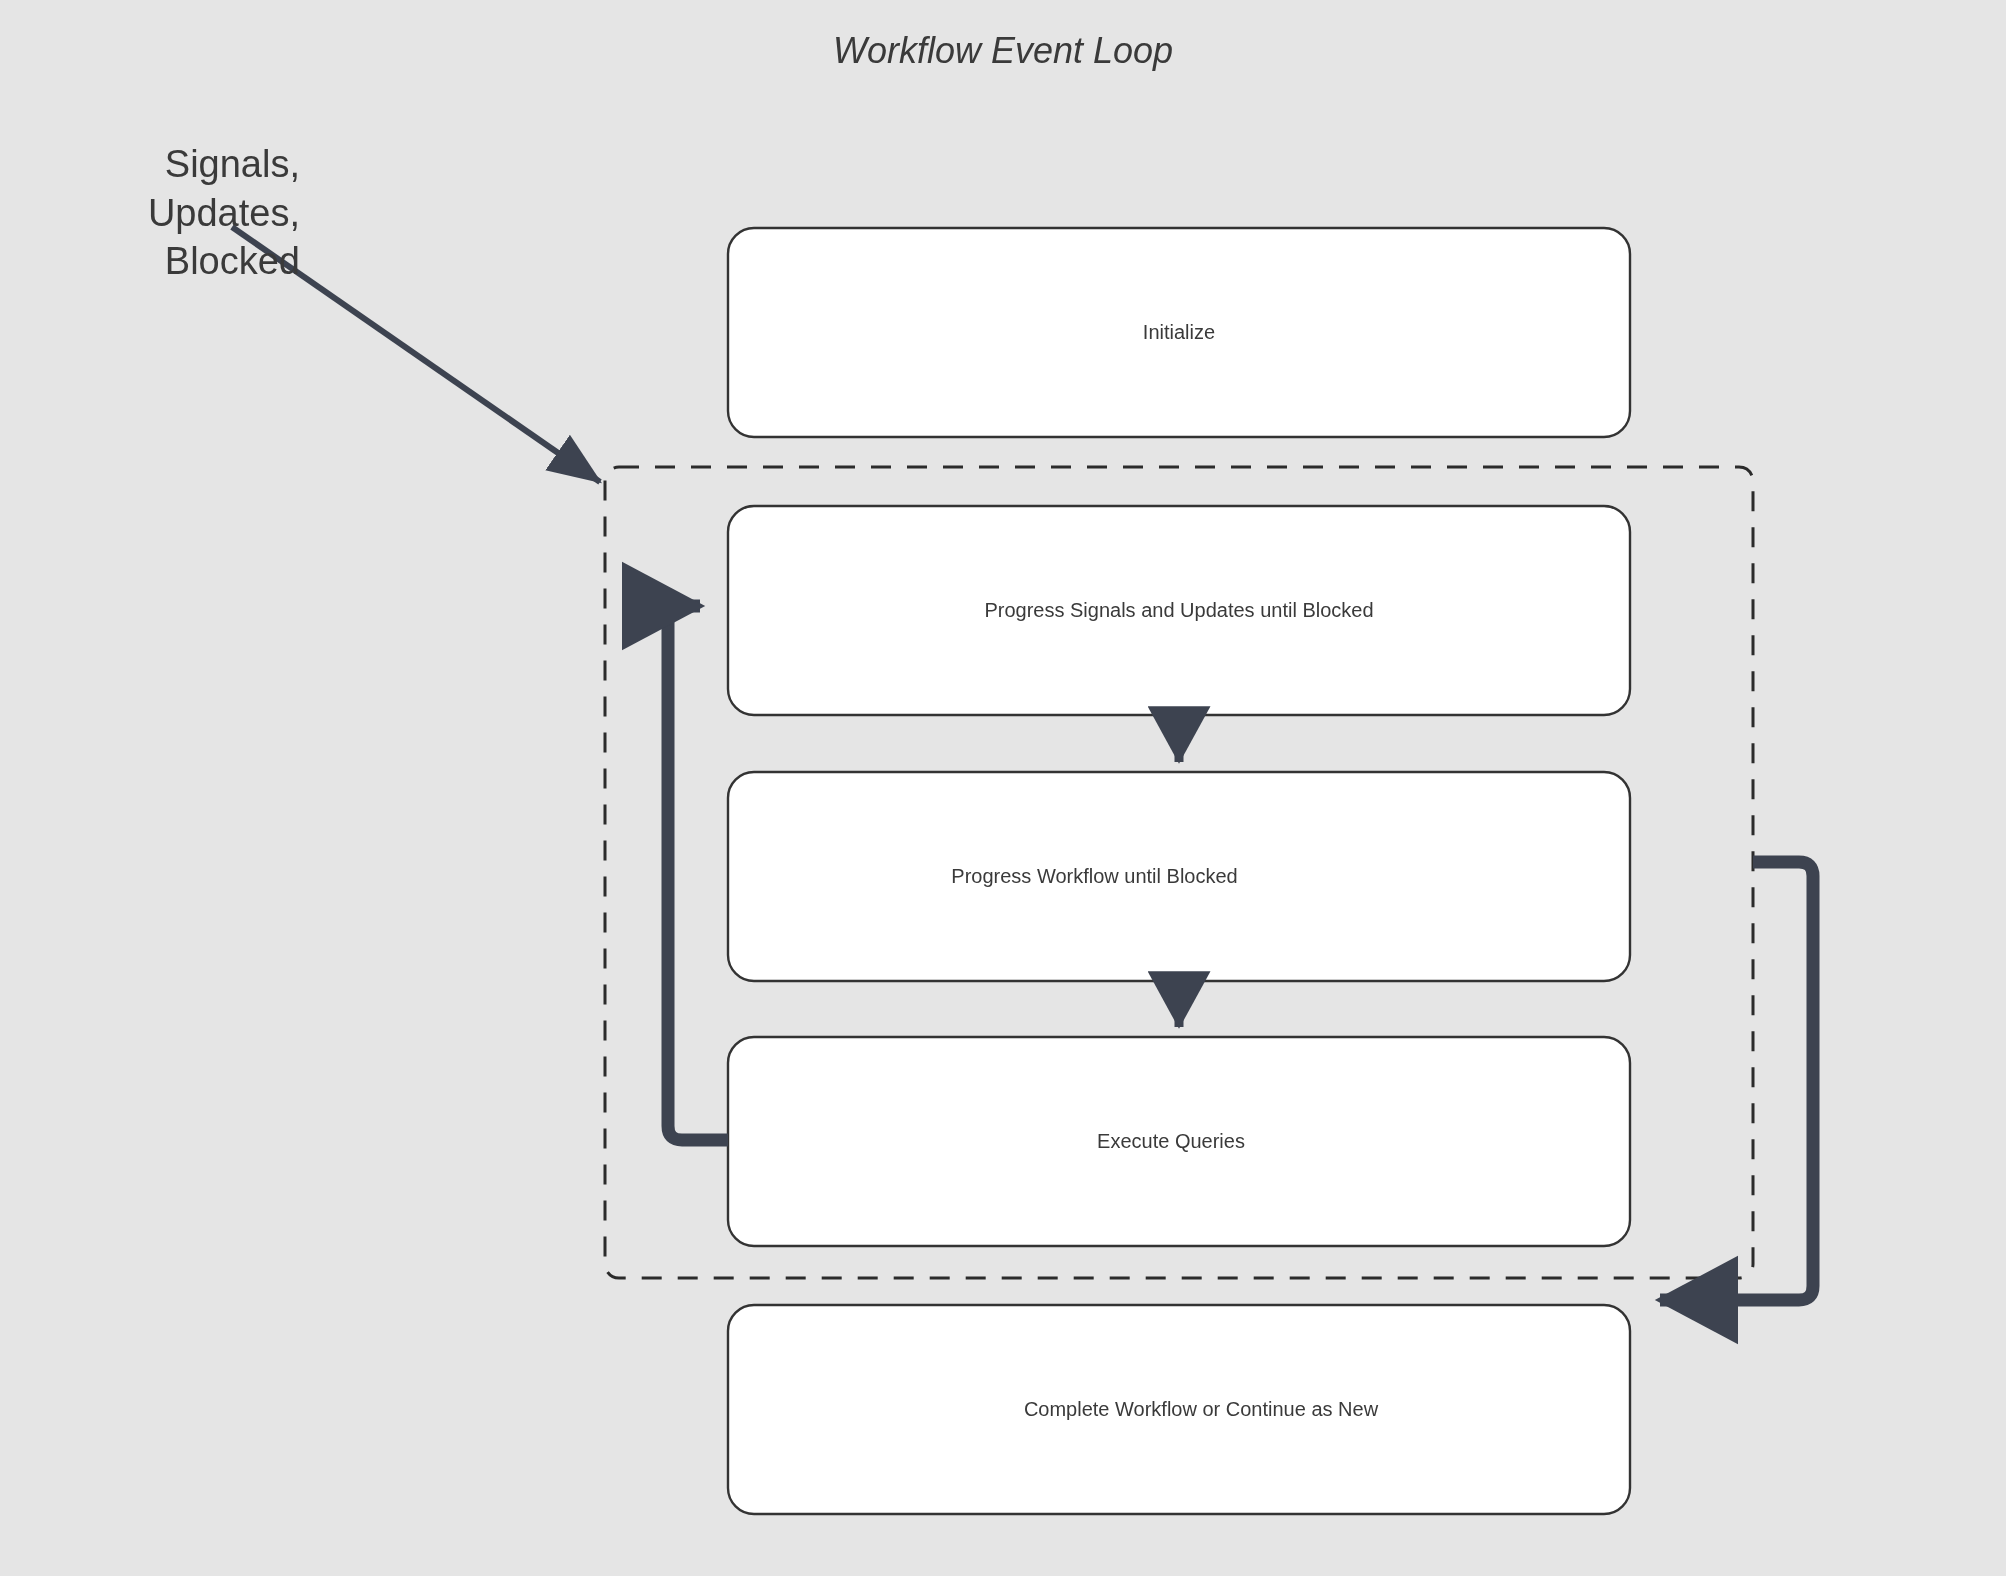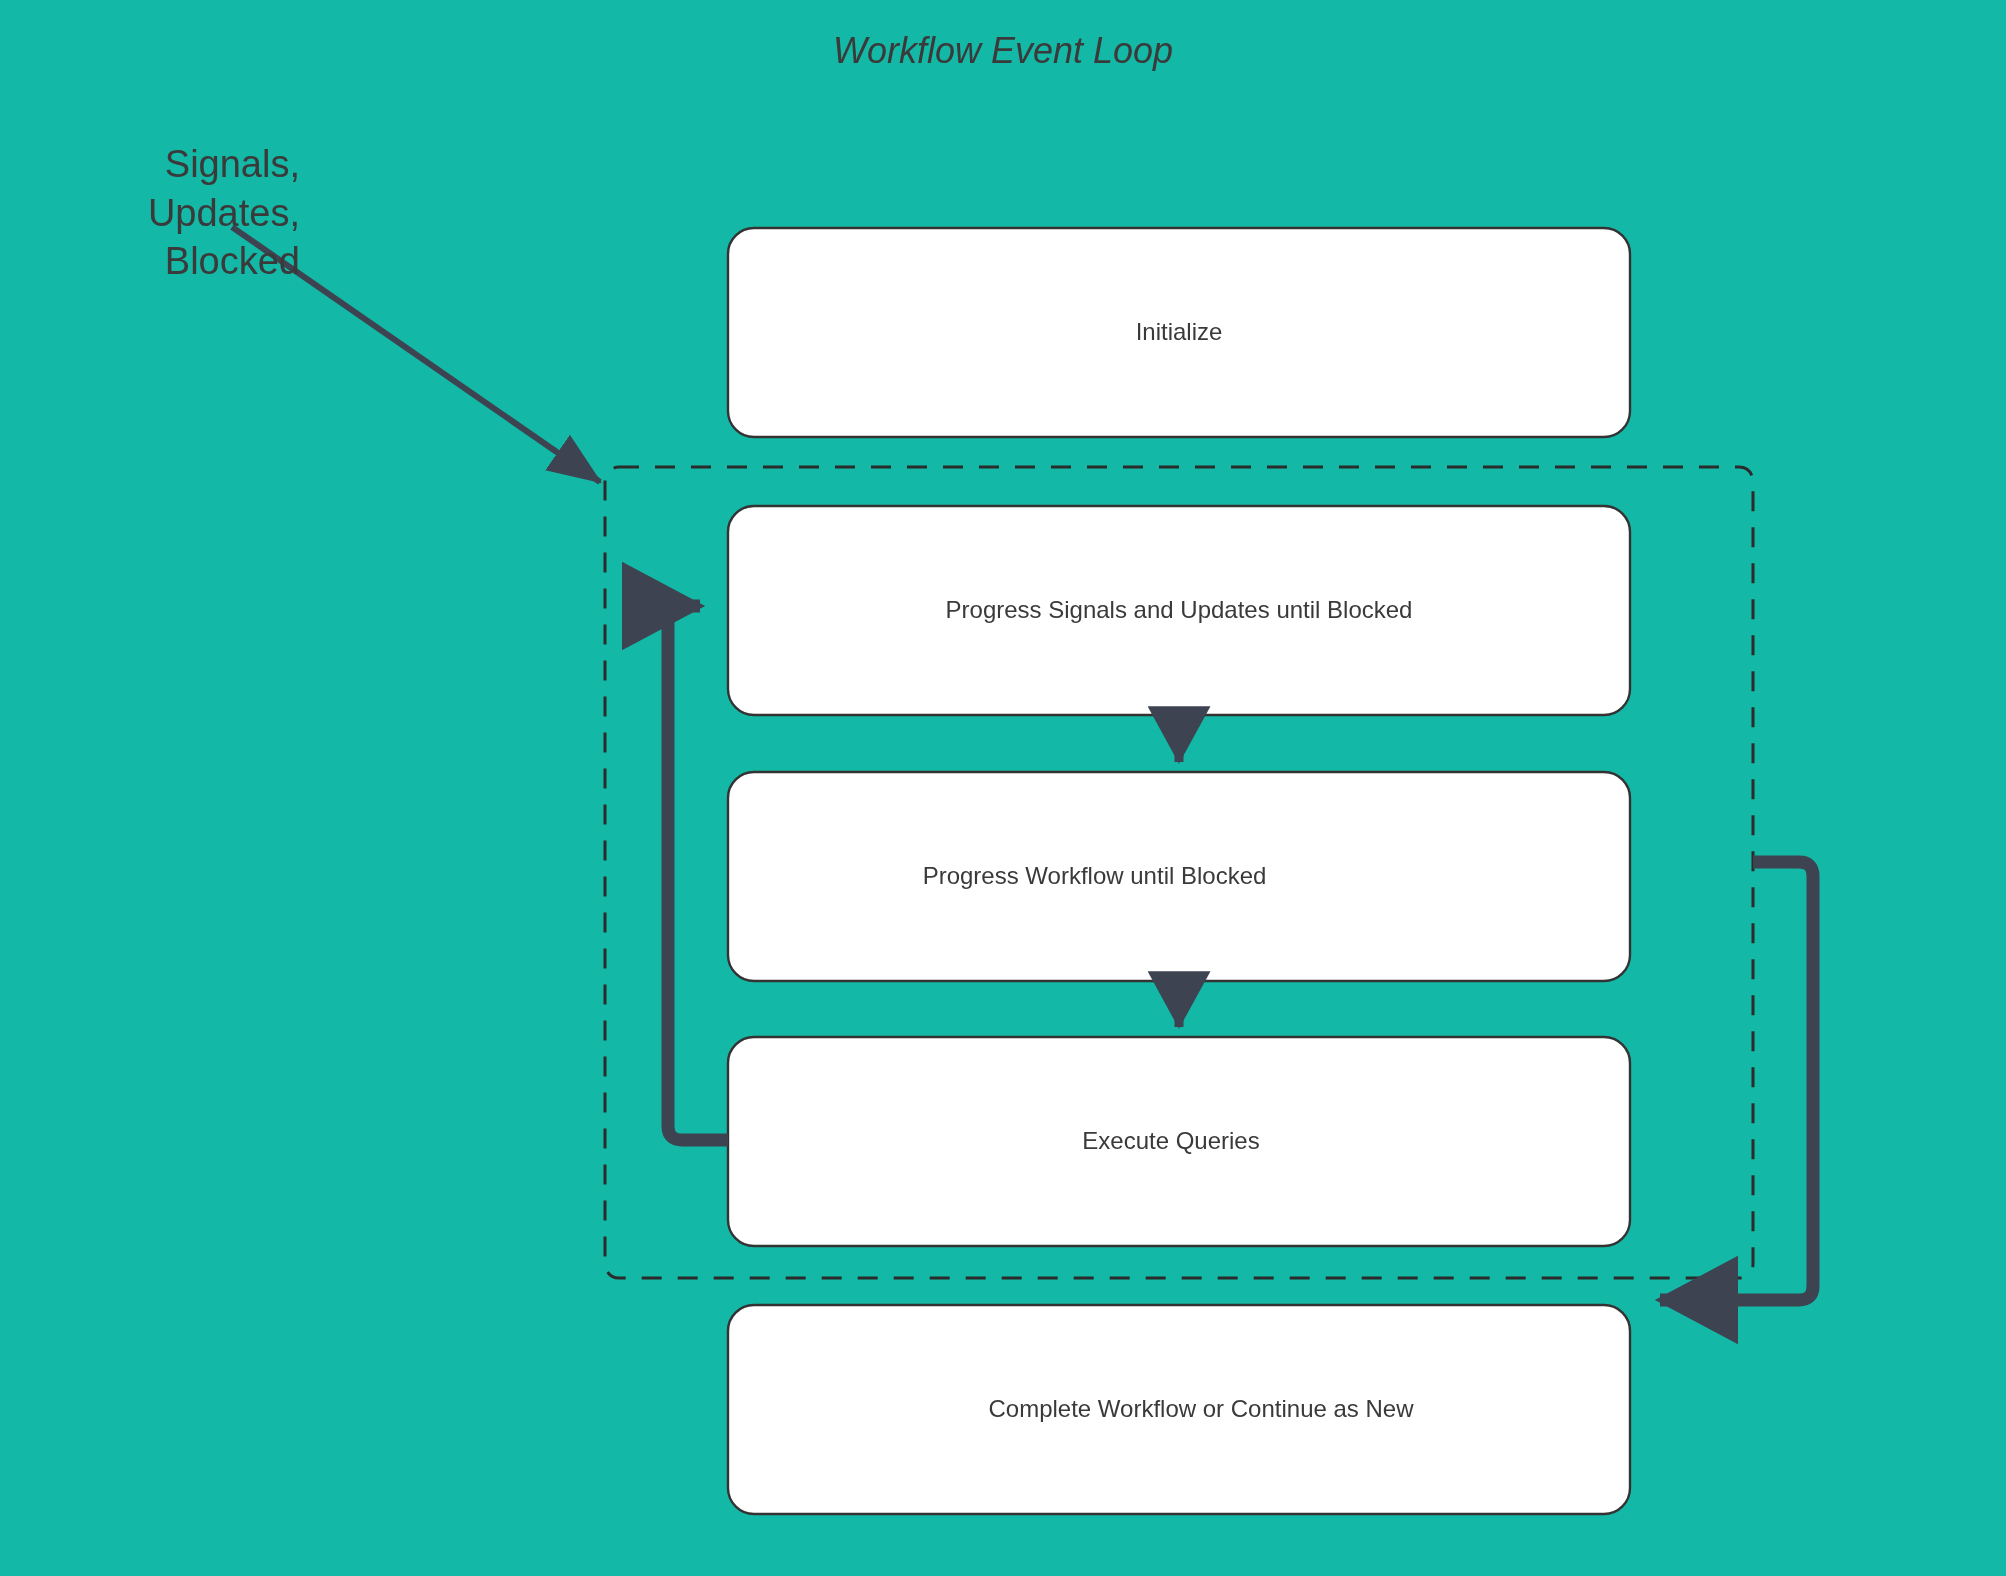--- a/index.html
+++ b/index.html
@@ -7,21 +7,21 @@
     padding: 0;
     background: #ffffff;
   }
   body {
     font-family: "Liberation Sans", sans-serif;
   }
   #canvas {
     position: relative;
     width: 2006px;
     height: 1576px;
-    background: #14b8a6;
+    background: #e5e5e5;
     overflow: hidden;
   }
   #diagram-svg {
     position: absolute;
     left: 0;
     top: 0;
     width: 2006px;
     height: 1576px;
   }
   .layer-text {
@@ -32,21 +32,21 @@
     height: 1576px;
     pointer-events: none;
   }
   .node-label {
     position: absolute;
     display: flex;
     align-items: center;
     justify-content: center;
     text-align: center;
     color: #3a3a3a;
-    font-size: 24px;
+    font-size: 20px;
     line-height: 1.28;
     font-family: "Liberation Sans", sans-serif;
     white-space: nowrap;
   }
   .diagram-title {
     position: absolute;
     left: 0;
     top: 30px;
     width: 2006px;
     text-align: center;

